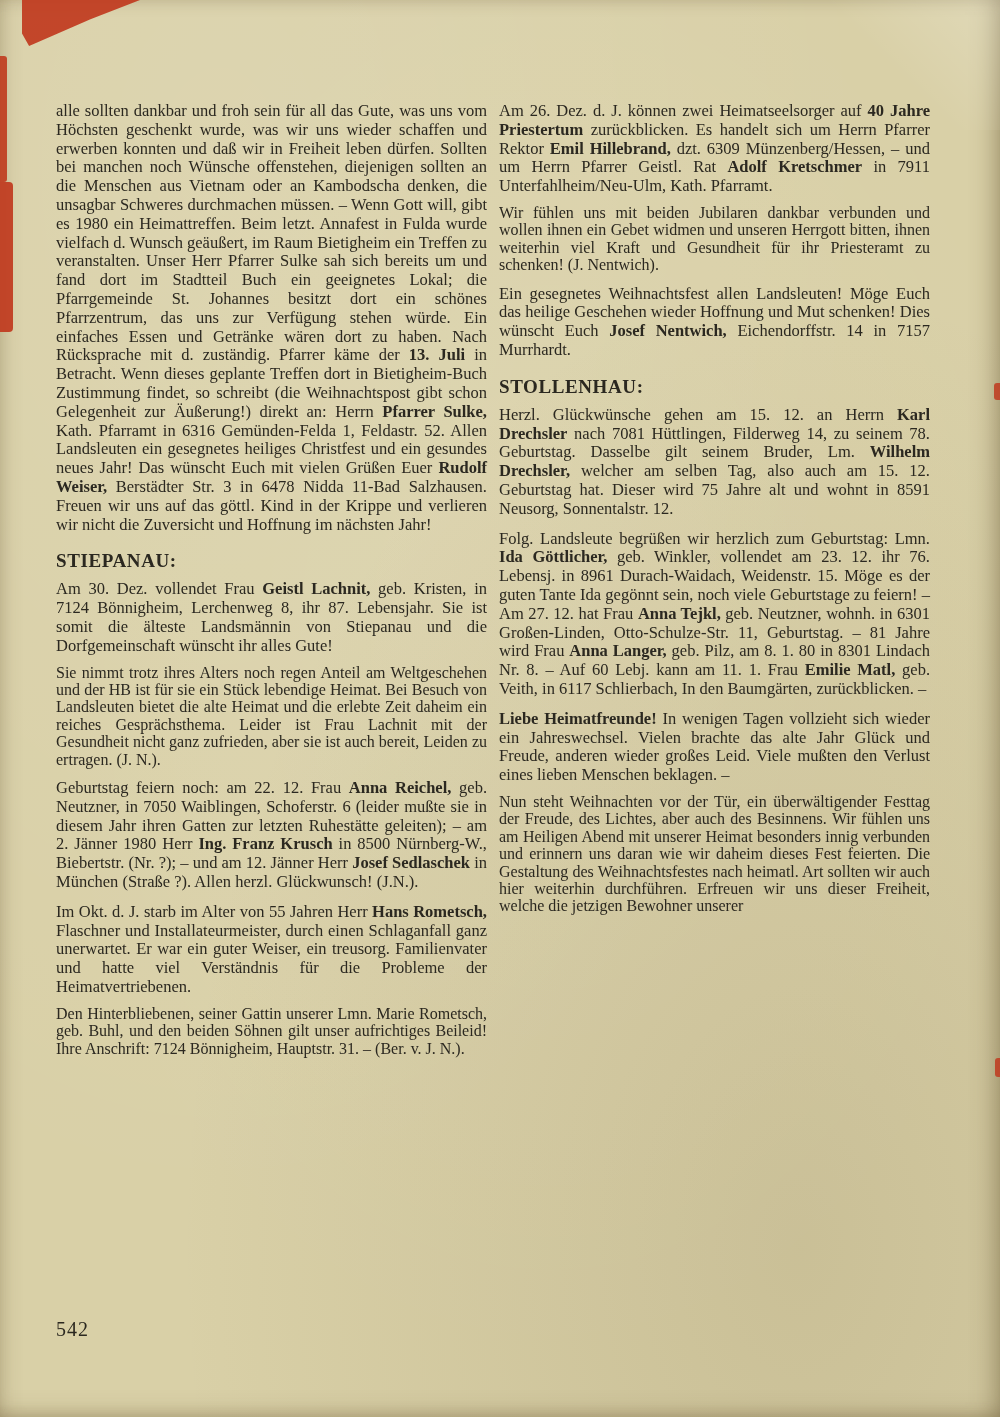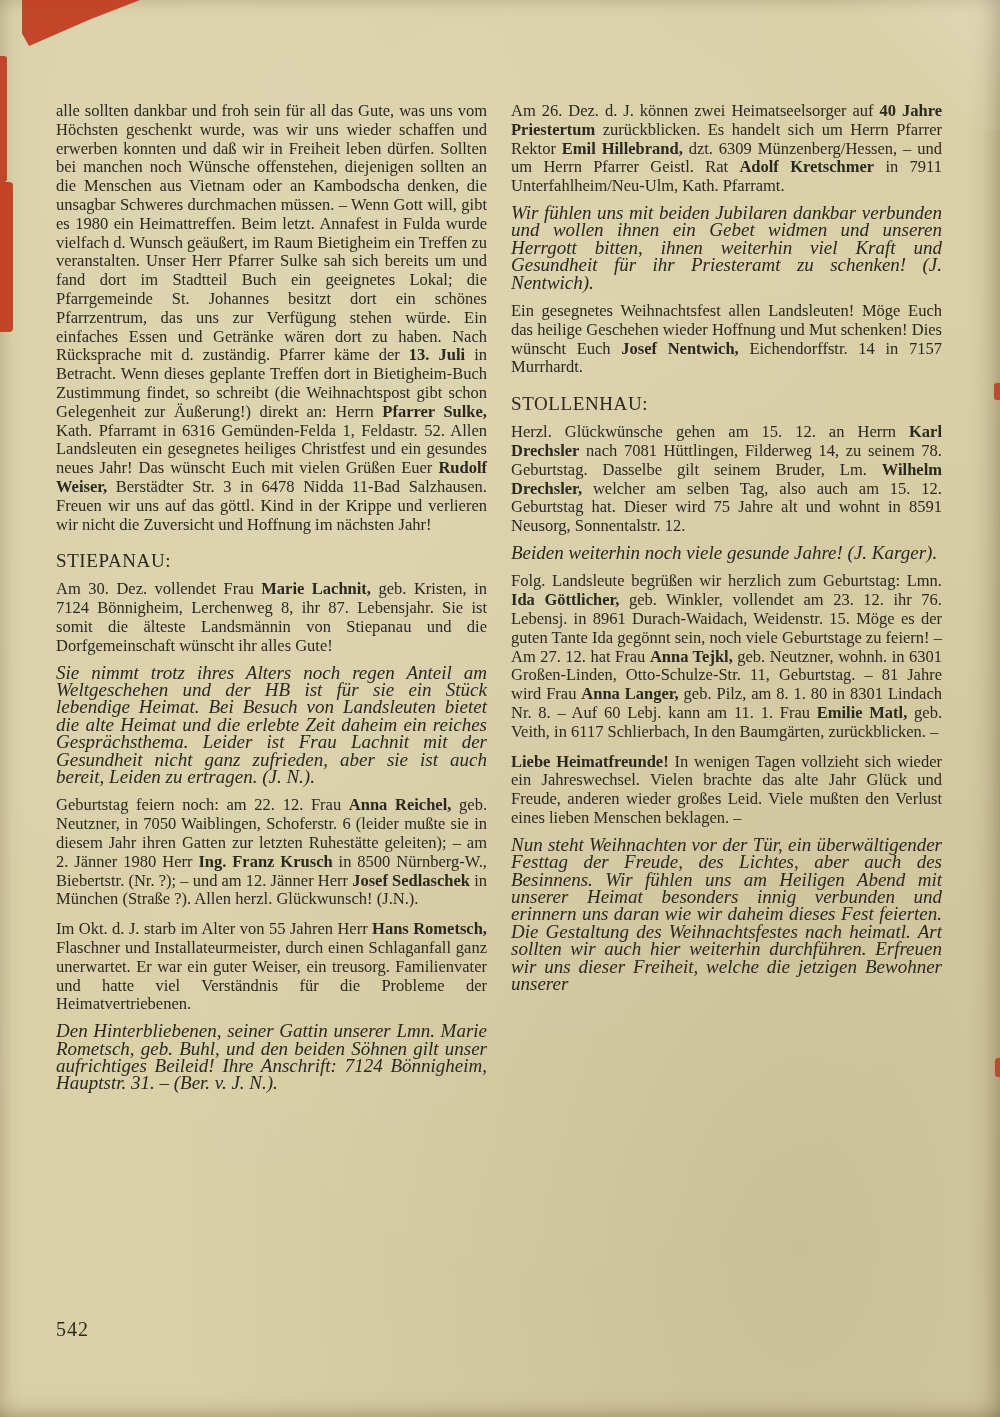--- a/index.html
+++ b/index.html
@@ -33,59 +33,58 @@
   .artifact.strip-b{left:0;top:182px;width:13px;height:150px;border-radius:0 4px 4px 0;opacity:.92;}
   .artifact.speck-a{right:0;top:383px;width:6px;height:17px;border-radius:3px 0 0 3px;opacity:.85;}
   .artifact.speck-b{right:0;top:1058px;width:5px;height:19px;border-radius:3px 0 0 3px;opacity:.85;}
   .fold{
     position:absolute;right:0;top:0;width:190px;height:130px;
     background:linear-gradient(225deg, rgba(255,255,255,0.20), rgba(255,255,255,0) 55%);
     pointer-events:none;
   }
   .columns{
     position:absolute;top:102px;left:56px;
-    display:flex;gap:24px;
+    display:flex;gap:12px;
   }
   .col{width:431px;text-align:justify;}
   .col p{margin:0 0 11px 0;font-size:16.5px;line-height:18.8px;
     text-align:justify;hyphens:auto;-webkit-hyphens:auto;}
-  .col p.small{font-size:19px;line-height:17.4px;margin-top:-3px;font-style:italic;}
+  .col p.small{font-size:16px;line-height:17.4px;margin-top:-3px;}
   .col h2{font-size:19px;line-height:22px;letter-spacing:0.6px;
-    margin:16px 0 8px 0;font-weight:normal;text-align:left;}
+    margin:16px 0 8px 0;font-weight:bold;text-align:left;}
   .bold{font-weight:bold;}
   .pagenum{position:absolute;left:56px;top:1310px;font-size:20px;letter-spacing:1px;margin-top:8px;}
 </style>
 </head>
 <body>
 
 <div class="page">
   <div class="fold"></div>
   <div class="artifact corner"></div>
   <div class="artifact strip-a"></div>
   <div class="artifact strip-b"></div>
   <div class="artifact speck-a"></div>
   <div class="artifact speck-b"></div>
 
   <div class="columns">
     <div class="col">
         <p class=""><span>alle sollten dankbar und froh sein für all das Gute, was uns vom Höchsten geschenkt wurde, was wir uns wieder schaffen und erwerben konnten und daß wir in Freiheit leben dürfen. Sollten bei manchen noch Wünsche offenstehen, diejenigen sollten an die Menschen aus Vietnam oder an Kambodscha denken, die unsagbar Schweres durchmachen müssen. – Wenn Gott will, gibt es 1980 ein Heimattreffen. Beim letzt. Annafest in Fulda wurde vielfach d. Wunsch geäußert, im Raum Bietigheim ein Treffen zu veranstalten. Unser Herr Pfarrer Sulke sah sich bereits um und fand dort im Stadtteil Buch ein geeignetes Lokal; die Pfarrgemeinde St. Johannes besitzt dort ein schönes Pfarrzentrum, das uns zur Verfügung stehen würde. Ein einfaches Essen und Getränke wären dort zu haben. Nach Rücksprache mit d. zuständig. Pfarrer käme der </span><span class="bold">13. Juli</span><span> in Betracht. Wenn dieses geplante Treffen dort in Bietigheim-Buch Zustimmung findet, so schreibt (die Weihnachtspost gibt schon Gelegenheit zur Äußerung!) direkt an: Herrn </span><span class="bold">Pfarrer Sulke,</span><span> Kath. Pfarramt in 6316 Gemünden-Felda 1, Feldastr. 52. Allen Landsleuten ein gesegnetes heiliges Christfest und ein gesundes neues Jahr! Das wünscht Euch mit vielen Grüßen Euer </span><span class="bold">Rudolf Weiser,</span><span> Berstädter Str. 3 in 6478 Nidda 11-Bad Salzhausen. Freuen wir uns auf das göttl. Kind in der Krippe und verlieren wir nicht die Zuversicht und Hoffnung im nächsten Jahr!</span></p>
         <h2>STIEPANAU:</h2>
-        <p class=""><span>Am 30. Dez. vollendet Frau </span><span class="bold">Marie Lachnit,</span><span> geb. Kristen, in 7124 Bönnigheim, Lerchenweg 8, ihr 87. Lebensjahr. Sie ist somit die älteste Landsmännin von Stiepanau und die Dorfgemeinschaft wünscht ihr alles Gute!</span></p>
+        <p class=""><span>Am 30. Dez. vollendet Frau </span><span class="bold">Geistl Lachnit,</span><span> geb. Kristen, in 7124 Bönnigheim, Lerchenweg 8, ihr 87. Lebensjahr. Sie ist somit die älteste Landsmännin von Stiepanau und die Dorfgemeinschaft wünscht ihr alles Gute!</span></p>
         <p class="small"><span>Sie nimmt trotz ihres Alters noch regen Anteil am Weltgeschehen und der HB ist für sie ein Stück lebendige Heimat. Bei Besuch von Landsleuten bietet die alte Heimat und die erlebte Zeit daheim ein reiches Gesprächsthema. Leider ist Frau Lachnit mit der Gesundheit nicht ganz zufrieden, aber sie ist auch bereit, Leiden zu ertragen. (J. N.).</span></p>
         <p class=""><span>Geburtstag feiern noch: am 22. 12. Frau </span><span class="bold">Anna Reichel,</span><span> geb. Neutzner, in 7050 Waiblingen, Schoferstr. 6 (leider mußte sie in diesem Jahr ihren Gatten zur letzten Ruhestätte geleiten); – am 2. Jänner 1980 Herr </span><span class="bold">Ing. Franz Krusch</span><span> in 8500 Nürnberg-W., Biebertstr. (Nr. ?); – und am 12. Jänner Herr </span><span class="bold">Josef Sedlaschek</span><span> in München (Straße ?). Allen herzl. Glückwunsch! (J.N.).</span></p>
         <p class=""><span>Im Okt. d. J. starb im Alter von 55 Jahren Herr </span><span class="bold">Hans Rometsch,</span><span> Flaschner und Installateurmeister, durch einen Schlaganfall ganz unerwartet. Er war ein guter Weiser, ein treusorg. Familienvater und hatte viel Verständnis für die Probleme der Heimatvertriebenen.</span></p>
         <p class="small"><span>Den Hinterbliebenen, seiner Gattin unserer Lmn. Marie Rometsch, geb. Buhl, und den beiden Söhnen gilt unser aufrichtiges Beileid! Ihre Anschrift: 7124 Bönnigheim, Hauptstr. 31. – (Ber. v. J. N.).</span></p>
       </div>
     <div class="col">
         <p class=""><span>Am 26. Dez. d. J. können zwei Heimatseelsorger auf </span><span class="bold">40 Jahre Priestertum</span><span> zurückblicken. Es handelt sich um Herrn Pfarrer Rektor </span><span class="bold">Emil Hillebrand,</span><span> dzt. 6309 Münzenberg/Hessen, – und um Herrn Pfarrer Geistl. Rat </span><span class="bold">Adolf Kretschmer</span><span> in 7911 Unterfahlheim/Neu-Ulm, Kath. Pfarramt.</span></p>
         <p class="small"><span>Wir fühlen uns mit beiden Jubilaren dankbar verbunden und wollen ihnen ein Gebet widmen und unseren Herrgott bitten, ihnen weiterhin viel Kraft und Gesundheit für ihr Priesteramt zu schenken! (J. Nentwich).</span></p>
         <p class=""><span>Ein gesegnetes Weihnachtsfest allen Landsleuten! Möge Euch das heilige Geschehen wieder Hoffnung und Mut schenken! Dies wünscht Euch </span><span class="bold">Josef Nentwich,</span><span> Eichendorffstr. 14 in 7157 Murrhardt.</span></p>
         <h2>STOLLENHAU:</h2>
         <p class=""><span>Herzl. Glückwünsche gehen am 15. 12. an Herrn </span><span class="bold">Karl Drechsler</span><span> nach 7081 Hüttlingen, Filderweg 14, zu seinem 78. Geburtstag. Dasselbe gilt seinem Bruder, Lm. </span><span class="bold">Wilhelm Drechsler,</span><span> welcher am selben Tag, also auch am 15. 12. Geburtstag hat. Dieser wird 75 Jahre alt und wohnt in 8591 Neusorg, Sonnentalstr. 12.</span></p>
-        <p class="small"><span>Beiden weiterhin noch viele gesunde Jahre! (J. Karger).</span></p>
         <p class=""><span>Folg. Landsleute begrüßen wir herzlich zum Geburtstag: Lmn. </span><span class="bold">Ida Göttlicher,</span><span> geb. Winkler, vollendet am 23. 12. ihr 76. Lebensj. in 8961 Durach-Waidach, Weidenstr. 15. Möge es der guten Tante Ida gegönnt sein, noch viele Geburtstage zu feiern! – Am 27. 12. hat Frau </span><span class="bold">Anna Tejkl,</span><span> geb. Neutzner, wohnh. in 6301 Großen-Linden, Otto-Schulze-Str. 11, Geburtstag. – 81 Jahre wird Frau </span><span class="bold">Anna Langer,</span><span> geb. Pilz, am 8. 1. 80 in 8301 Lindach Nr. 8. – Auf 60 Lebj. kann am 11. 1. Frau </span><span class="bold">Emilie Matl,</span><span> geb. Veith, in 6117 Schlierbach, In den Baumgärten, zurückblicken. –</span></p>
         <p class=""><span class="bold">Liebe Heimatfreunde!</span><span> In wenigen Tagen vollzieht sich wieder ein Jahreswechsel. Vielen brachte das alte Jahr Glück und Freude, anderen wieder großes Leid. Viele mußten den Verlust eines lieben Menschen beklagen. –</span></p>
         <p class="small"><span>Nun steht Weihnachten vor der Tür, ein überwältigender Festtag der Freude, des Lichtes, aber auch des Besinnens. Wir fühlen uns am Heiligen Abend mit unserer Heimat besonders innig verbunden und erinnern uns daran wie wir daheim dieses Fest feierten. Die Gestaltung des Weihnachtsfestes nach heimatl. Art sollten wir auch hier weiterhin durchführen. Erfreuen wir uns dieser Freiheit, welche die jetzigen Bewohner unserer</span></p>
       </div>
   </div>
 
   <div class="pagenum">542</div>
 </div>
 
 </body></html>

